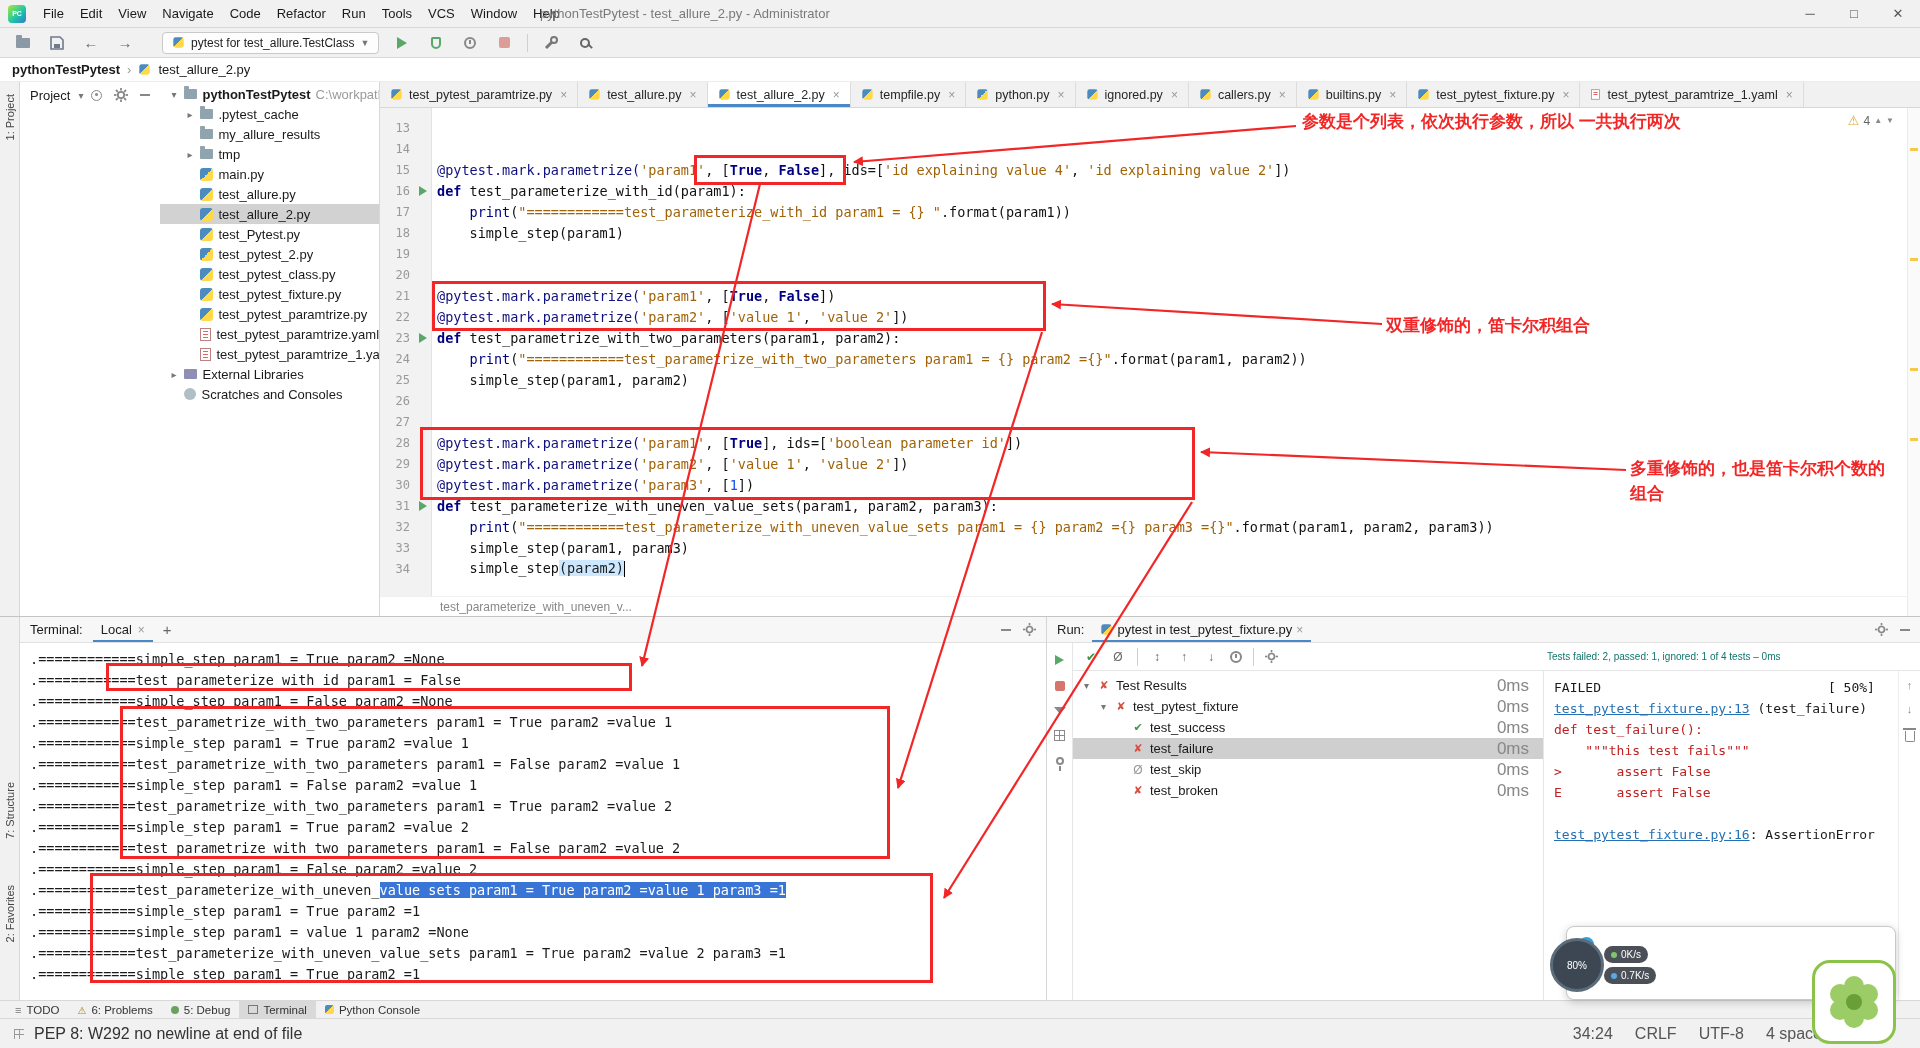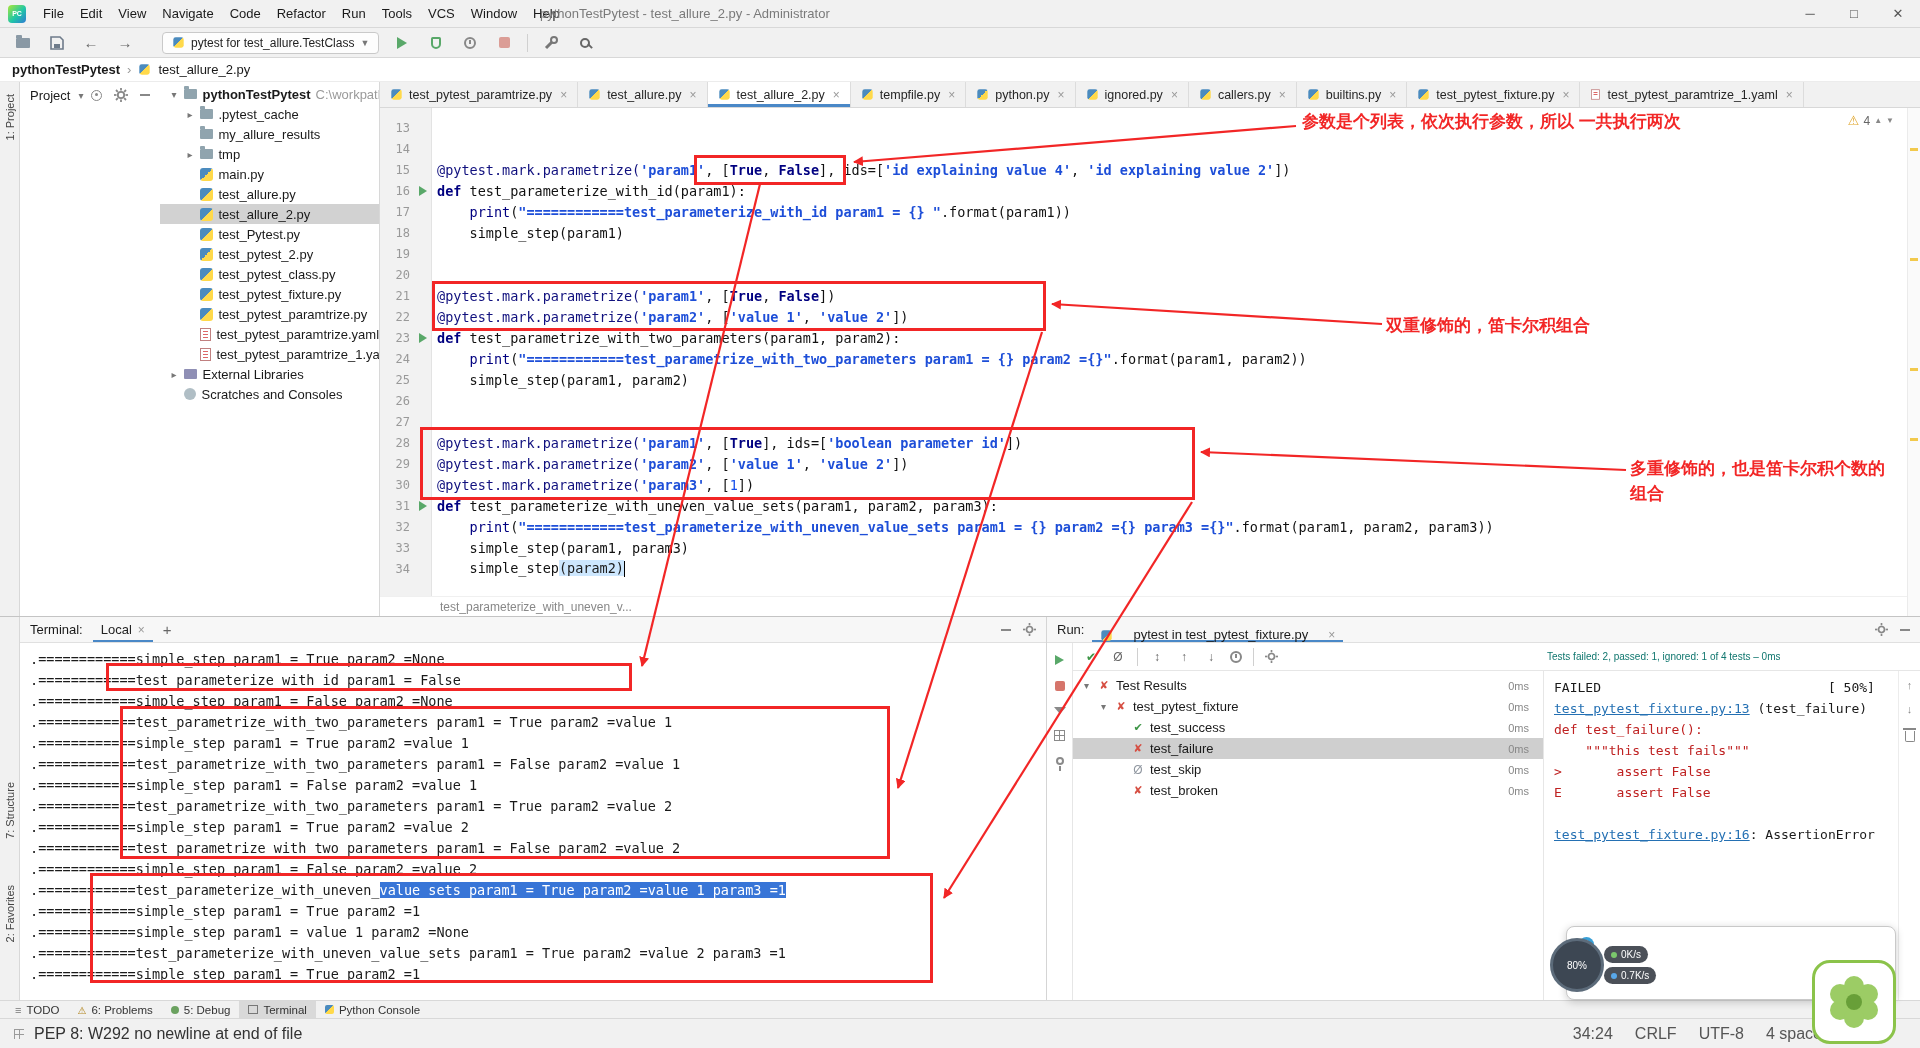--- a/index.html
+++ b/index.html
@@ -76,21 +76,21 @@
 .gutterbg{position:absolute;left:0;top:0;bottom:20px;width:52px;background:#f2f2f2;border-right:1px solid #e3e3e3}
 #code{position:absolute;left:0;top:9px}
 .cline{height:21px;display:flex;align-items:center;position:relative}
 .ln{width:33px;text-align:right;padding-right:3px;color:#999;font:12px "DejaVu Sans Mono",monospace;flex:0 0 auto}
 .mark{width:19px;display:flex;align-items:center;justify-content:center;flex:0 0 auto}
 .tri{width:0;height:0;border-left:8px solid #59a869;border-top:5px solid transparent;border-bottom:5px solid transparent}
 .ct{font:13.5px "DejaVu Sans Mono",monospace;white-space:pre;padding-left:5px}
 .ct .d{color:#10107e}
 .ct .k{color:#000080;font-weight:bold}
 .ct .k2{color:#000080}
-.ct .s{color:#1d4ed8;font-weight:bold}
+.ct .s{color:#a16207;font-weight:normal}
 .ct .num{color:#1750eb}
 .ct .t{color:#111}
 .ct .hl{background:#cde7fe}
 .caret{display:inline-block;width:1px;height:16px;background:#000;vertical-align:middle}
 .inspect{position:absolute;top:5px;right:26px;display:flex;align-items:center;gap:4px;color:#666;font-size:12px;z-index:5}
 .warn-tri{color:#e0a52c;font-size:13px}
 .ichev{font-size:8px;color:#888}
 .estripe{position:absolute;right:0;top:0;bottom:0;width:13px;background:#fafafa;border-left:1px solid #ebebeb;z-index:4}
 .etick{position:absolute;right:2px;width:8px;height:3px;background:#f2c94c}
 .ctxbar{position:absolute;left:0;right:13px;bottom:0;height:20px;background:#fff;border-top:1px solid #f0f0f0;color:#888;font-size:12px;display:flex;align-items:center;padding-left:60px}
@@ -103,21 +103,21 @@
 .tclose{color:#999;font-size:12px}
 .tplus{color:#666;font-size:15px}
 .thead-right{margin-left:auto;display:flex;gap:12px;align-items:center;color:#777}
 .tout{flex:1;padding:6px 0 0 10px;font:13.5px "DejaVu Sans Mono",monospace;overflow:hidden}
 .tline{height:21px;line-height:21px;white-space:pre}
 .tsel{background:#3875d7;color:#fff}
 
 .runpanel{flex:1;display:flex;flex-direction:column;min-width:0;background:#fff}
 .rhead{height:26px;background:#f7f7f7;border-bottom:1px solid #e0e0e0;display:flex;align-items:center;gap:8px;padding:0 10px;flex:0 0 auto}
 .rhlabel{color:#222}
-.rtab{display:flex;align-items:flex-end;gap:20px;height:100%;padding:0 8px;box-shadow:inset 0 -2px 0 #4a88c7}
+.rtab{display:flex;align-items:center;gap:4px;height:100%;padding:0 8px;box-shadow:inset 0 -2px 0 #4a88c7}
 .rhead-right{margin-left:auto;display:flex;gap:12px;align-items:center;color:#777}
 .rbody{flex:1;display:flex;min-height:0}
 .rvstrip{width:26px;border-right:1px solid #e6e6e6;display:flex;flex-direction:column;align-items:center;padding-top:12px;gap:16px;flex:0 0 auto}
 .vi-stop{width:10px;height:10px;background:#d6756b;border-radius:2px}
 .vi-funnel{width:0;height:0;border-left:6px solid transparent;border-right:6px solid transparent;border-top:7px solid #8a8a8a}
 .vi-grid{width:11px;height:11px;background:linear-gradient(#8a8a8a 1.5px,transparent 1.5px),linear-gradient(90deg,#8a8a8a 1.5px,transparent 1.5px);background-size:5px 5px;border-right:1.5px solid #8a8a8a;border-bottom:1.5px solid #8a8a8a}
 .vi-pin{width:8px;height:8px;border:2px solid #8a8a8a;border-radius:50%;position:relative;margin-bottom:6px}
 .vi-pin::after{content:"";position:absolute;left:1px;top:7px;width:2px;height:5px;background:#8a8a8a}
 .rmain{flex:1;display:flex;flex-direction:column;min-width:0}
 .rtoolbar{height:28px;border-bottom:1px solid #e6e6e6;display:flex;align-items:center;flex:0 0 auto}
@@ -126,21 +126,21 @@
 .rti.ok{color:#3d9546}
 .rt-stats{color:#0f766e;font-size:10px;padding-left:30px;white-space:nowrap;overflow:hidden}
 .rcontent{flex:1;display:flex;min-height:0}
 .rtree{width:470px;padding-top:4px;flex:0 0 auto;overflow:hidden}
 .rrow{height:21px;display:flex;align-items:center;gap:5px;padding-right:14px}
 .rrow.sel{background:#cfcfcf}
 .tico{width:14px;text-align:center;font-size:11px;flex:0 0 auto}
 .tico.pass{color:#3d9546}
 .tico.fail{color:#d64f43}
 .tico.skip{color:#9097a0;font-size:12px}
-.rtime{margin-left:auto;color:#888;font-size:11px}
+.rtime{margin-left:auto;color:#888;font-size:17px}
 .rconsole{flex:1;border-left:1px solid #e6e6e6;padding:6px 0 0 10px;font:13px "DejaVu Sans Mono",monospace;overflow:hidden;min-width:0}
 .conline{height:21px;line-height:21px;white-space:pre}
 .conline.err{color:#bf2121}
 .conlink{color:#2470b3;text-decoration:underline}
 .rstrip{width:22px;border-left:1px solid #ececec;display:flex;flex-direction:column;align-items:center;gap:12px;padding-top:8px;color:#888;font-size:11px;flex:0 0 auto}
 .trash{width:10px;height:11px;border:1.5px solid #888;border-top:none;border-radius:0 0 2px 2px;position:relative;margin-top:4px}
 .trash::before{content:"";position:absolute;top:-3px;left:-3px;width:13px;height:1.5px;background:#888}
 
 
 .twbar{height:18px;background:#f1f1f1;border-top:1px solid #d8d8d8;display:flex;align-items:center;padding-left:6px;flex:0 0 auto}

